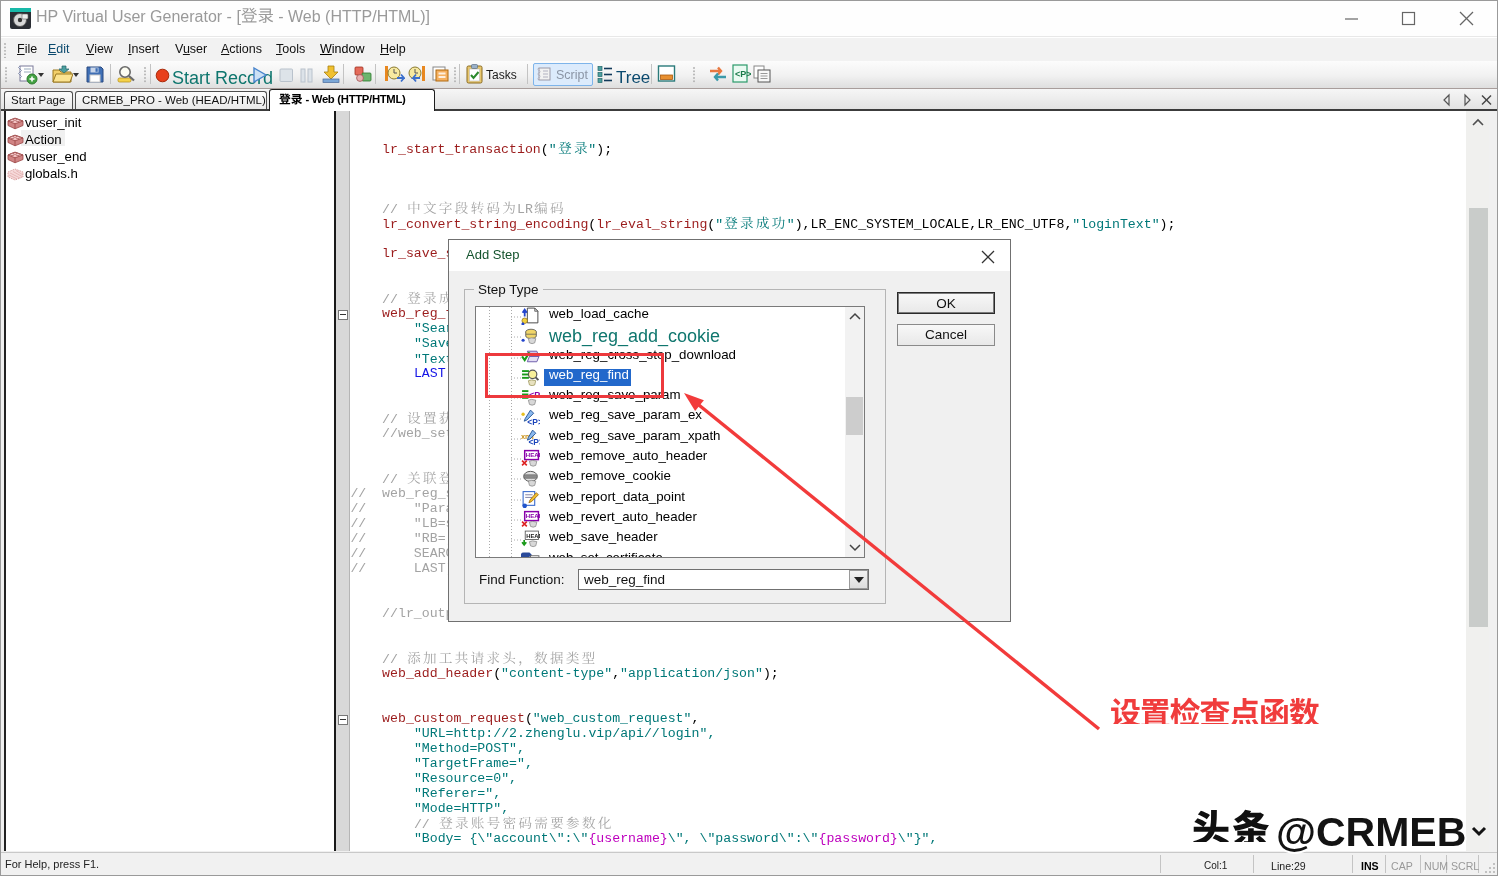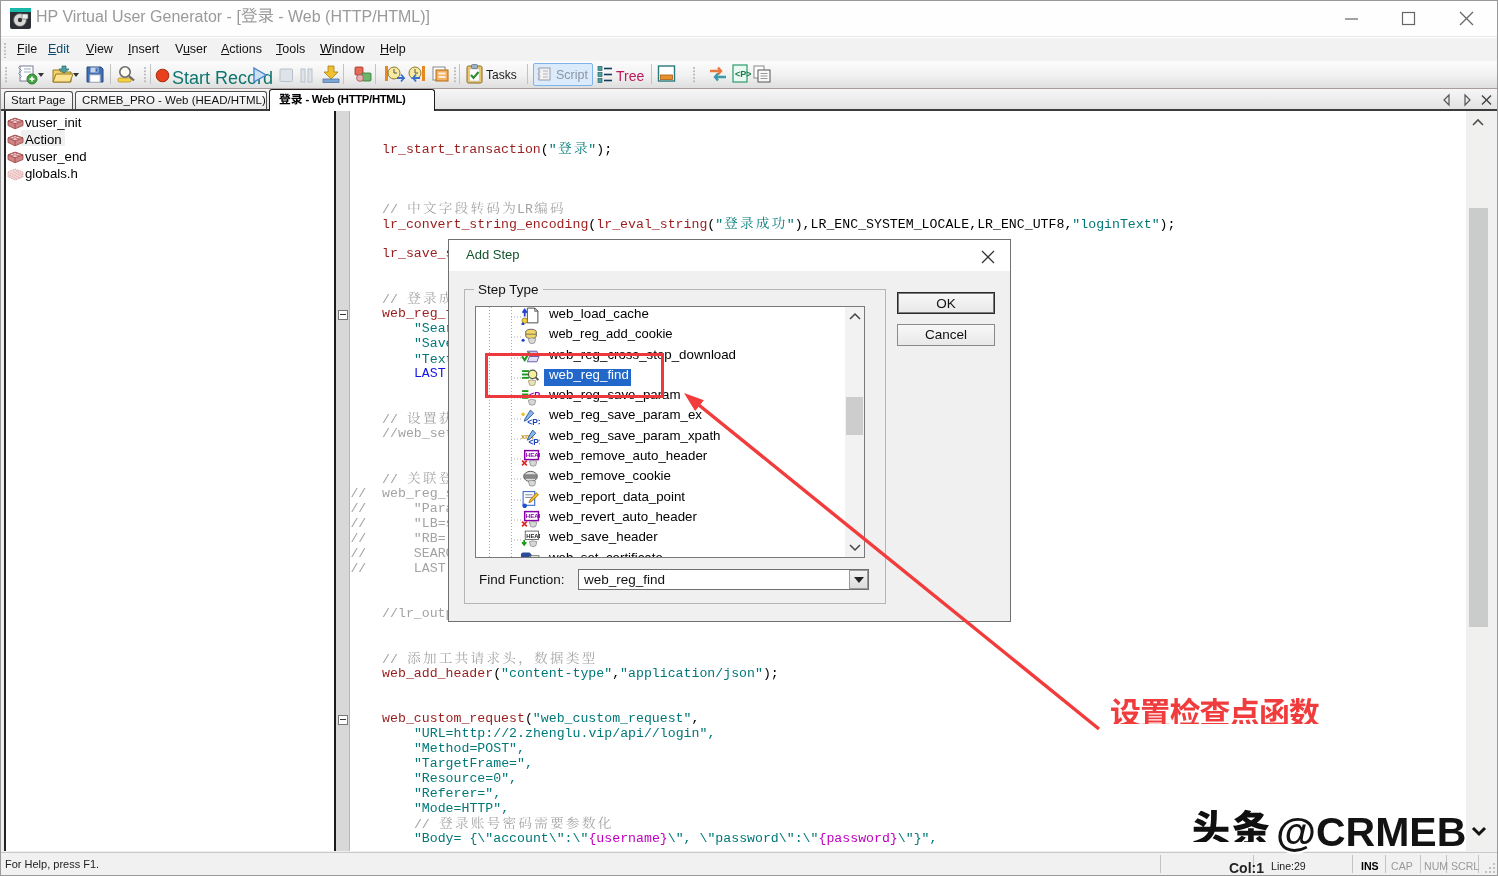--- a/index.html
+++ b/index.html
@@ -163,21 +163,21 @@
 </svg>
 <div class="abs" style="left:556px;top:67.5px;font-size:12.5px;color:#8b95a5">Script</div>
 <svg class="abs" style="left:597px;top:65px" width="16" height="18">
 <rect x="1" y="1.5" width="4" height="4" fill="#4ea0a0" stroke="#23666a" stroke-width="0.7"></rect>
 <rect x="1" y="7.5" width="4" height="4" fill="#4ea0a0" stroke="#23666a" stroke-width="0.7"></rect>
 <rect x="1" y="13.5" width="4" height="4" fill="#4ea0a0" stroke="#23666a" stroke-width="0.7"></rect>
 <line x1="7" y1="3.5" x2="15" y2="3.5" stroke="#123a5a" stroke-width="1.6"></line>
 <line x1="7" y1="9.5" x2="15" y2="9.5" stroke="#123a5a" stroke-width="1.6"></line>
 <line x1="7" y1="15.5" x2="15" y2="15.5" stroke="#123a5a" stroke-width="1.6"></line>
 </svg>
-<div class="abs" style="left:616px;top:67.5px;font-size:14px;color:#be185d">Tree</div>
+<div class="abs" style="left:616px;top:67.5px;font-size:17px;color:#0c4a6e">Tree</div>
 <div class="abs" style="left:651px;top:64px;width:1px;height:20px;background:#c3c3c3"></div>
 <svg class="abs" style="left:657px;top:64px" width="20" height="21">
 <rect x="1.5" y="2" width="16" height="15" fill="#fff" stroke="#2a7a7a" stroke-width="1.4"></rect>
 <rect x="3.5" y="11" width="12" height="4.5" fill="#e89030" stroke="#a85a10" stroke-width="0.8"></rect>
 </svg>
 <svg class="abs" style="left:692px;top:66px" width="5" height="17">
     <circle cx="2" cy="2.0" r="1" fill="#b5b5b5"></circle>
     <circle cx="2" cy="5.3" r="1" fill="#b5b5b5"></circle>
     <circle cx="2" cy="8.6" r="1" fill="#b5b5b5"></circle>
     <circle cx="2" cy="11.899999999999999" r="1" fill="#b5b5b5"></circle>
@@ -537,21 +537,21 @@
     <svg class="abs" style="left:35px;top:29.3px" width="11" height="2">
       <line x1="0" y1="1" x2="11" y2="1" stroke="#aaa" stroke-width="1" stroke-dasharray="1 2"></line>
     </svg>
     <svg class="abs" style="left:45px;top:20.3px" width="19" height="18" viewBox="0 0 18 17">
       <ellipse cx="9.5" cy="4.5" rx="5" ry="2.4" fill="#f0d568" stroke="#555" stroke-width="0.8"></ellipse>
       <path d="M4.5 4.5 L4.5 8.5 A5 2.4 0 0 0 14.5 8.5 L14.5 4.5" fill="#f0d568" stroke="#555" stroke-width="0.8"></path>
       <line x1="4.5" y1="6.8" x2="14.5" y2="6.8" stroke="#555" stroke-width="0.7"></line>
       <circle cx="2" cy="12.5" r="1.5" fill="#2244cc"></circle>
       <path d="M7 11 q2.5 -1.5 7 0 l-1 4 q-2.5 1.5 -5 0 Z" fill="#d8d8d8" stroke="#777" stroke-width="0.6"></path>
     </svg>
-    <div class="abs" style="left:73px;top:19.2px;font-size:13px;color:#000000">web_reg_add_cookie</div>
+    <div class="abs" style="left:73px;top:19.2px;font-size:18px;color:#0f766e">web_reg_add_cookie</div>
     <svg class="abs" style="left:35px;top:49.6px" width="11" height="2">
       <line x1="0" y1="1" x2="11" y2="1" stroke="#aaa" stroke-width="1" stroke-dasharray="1 2"></line>
     </svg>
     <svg class="abs" style="left:45px;top:40.6px" width="19" height="18" viewBox="0 0 18 17">
       <path d="M6 3 L15 3 L17 8 L8 8 Z" fill="#cfc4ec" stroke="#6a5aaa" stroke-width="0.9"></path>
       <path d="M8 8 L17 8 L15 13 L6 13 Z" fill="#e4def4" stroke="#6a5aaa" stroke-width="0.9"></path>
       <path d="M1 8 l2.5 3.5 L8 4" stroke="#1a9a1a" stroke-width="2" fill="none"></path>
     </svg>
     <div class="abs" style="left:73px;top:39.5px;font-size:13.3px;color:#000">web_reg_cross_step_download</div>
     <svg class="abs" style="left:35px;top:69.9px" width="11" height="2">
@@ -687,21 +687,21 @@
 </svg>
 <div class="abs" style="left:0;top:852px;width:1498px;height:24px;background:#f1f1f1;border-top:1px solid #c9c9c9"></div>
 <div class="abs" style="left:5px;top:857.5px;font-size:11px;color:#222;z-index:5">For Help, press F1.</div>
 <div class="abs" style="left:1160px;top:855px;width:1px;height:18px;background:#c4c4c4;z-index:5"></div>
 <div class="abs" style="left:1253px;top:855px;width:1px;height:18px;background:#c4c4c4;z-index:5"></div>
 <div class="abs" style="left:1352px;top:855px;width:1px;height:18px;background:#c4c4c4;z-index:5"></div>
 <div class="abs" style="left:1385px;top:855px;width:1px;height:18px;background:#c4c4c4;z-index:5"></div>
 <div class="abs" style="left:1420px;top:855px;width:1px;height:18px;background:#c4c4c4;z-index:5"></div>
 <div class="abs" style="left:1446px;top:855px;width:1px;height:18px;background:#c4c4c4;z-index:5"></div>
 <div class="abs" style="left:1478px;top:855px;width:1px;height:18px;background:#c4c4c4;z-index:5"></div>
-<div class="abs" style="left:1229px;top:859.5px;font-size:14px;color:#222;font-weight:bold;z-index:5">Col:1</div>
+<div class="abs" style="left:1204px;top:859.5px;font-size:10px;color:#222;font-weight:normal;z-index:5">Col:1</div>
 <div class="abs" style="left:1271px;top:859.5px;font-size:10.6px;color:#222;font-weight:normal;z-index:5">Line:29</div>
 <div class="abs" style="left:1361px;top:859.5px;font-size:10.6px;color:#000;font-weight:bold;z-index:5">INS</div>
 <div class="abs" style="left:1391px;top:859.5px;font-size:10.6px;color:#999;font-weight:normal;z-index:5">CAP</div>
 <div class="abs" style="left:1424px;top:859.5px;font-size:10.6px;color:#999;font-weight:normal;z-index:5">NUM</div>
 <div class="abs" style="left:1451px;top:859.5px;font-size:10.6px;color:#999;font-weight:normal;z-index:5">SCRL</div>
 <svg class="abs" style="left:1484px;top:862px;z-index:5" width="12" height="12">
     <circle cx="10" cy="10" r="1" fill="#b0b0b0"></circle>
     <circle cx="10" cy="6" r="1" fill="#b0b0b0"></circle>
     <circle cx="10" cy="2" r="1" fill="#b0b0b0"></circle>
     <circle cx="6" cy="10" r="1" fill="#b0b0b0"></circle>

